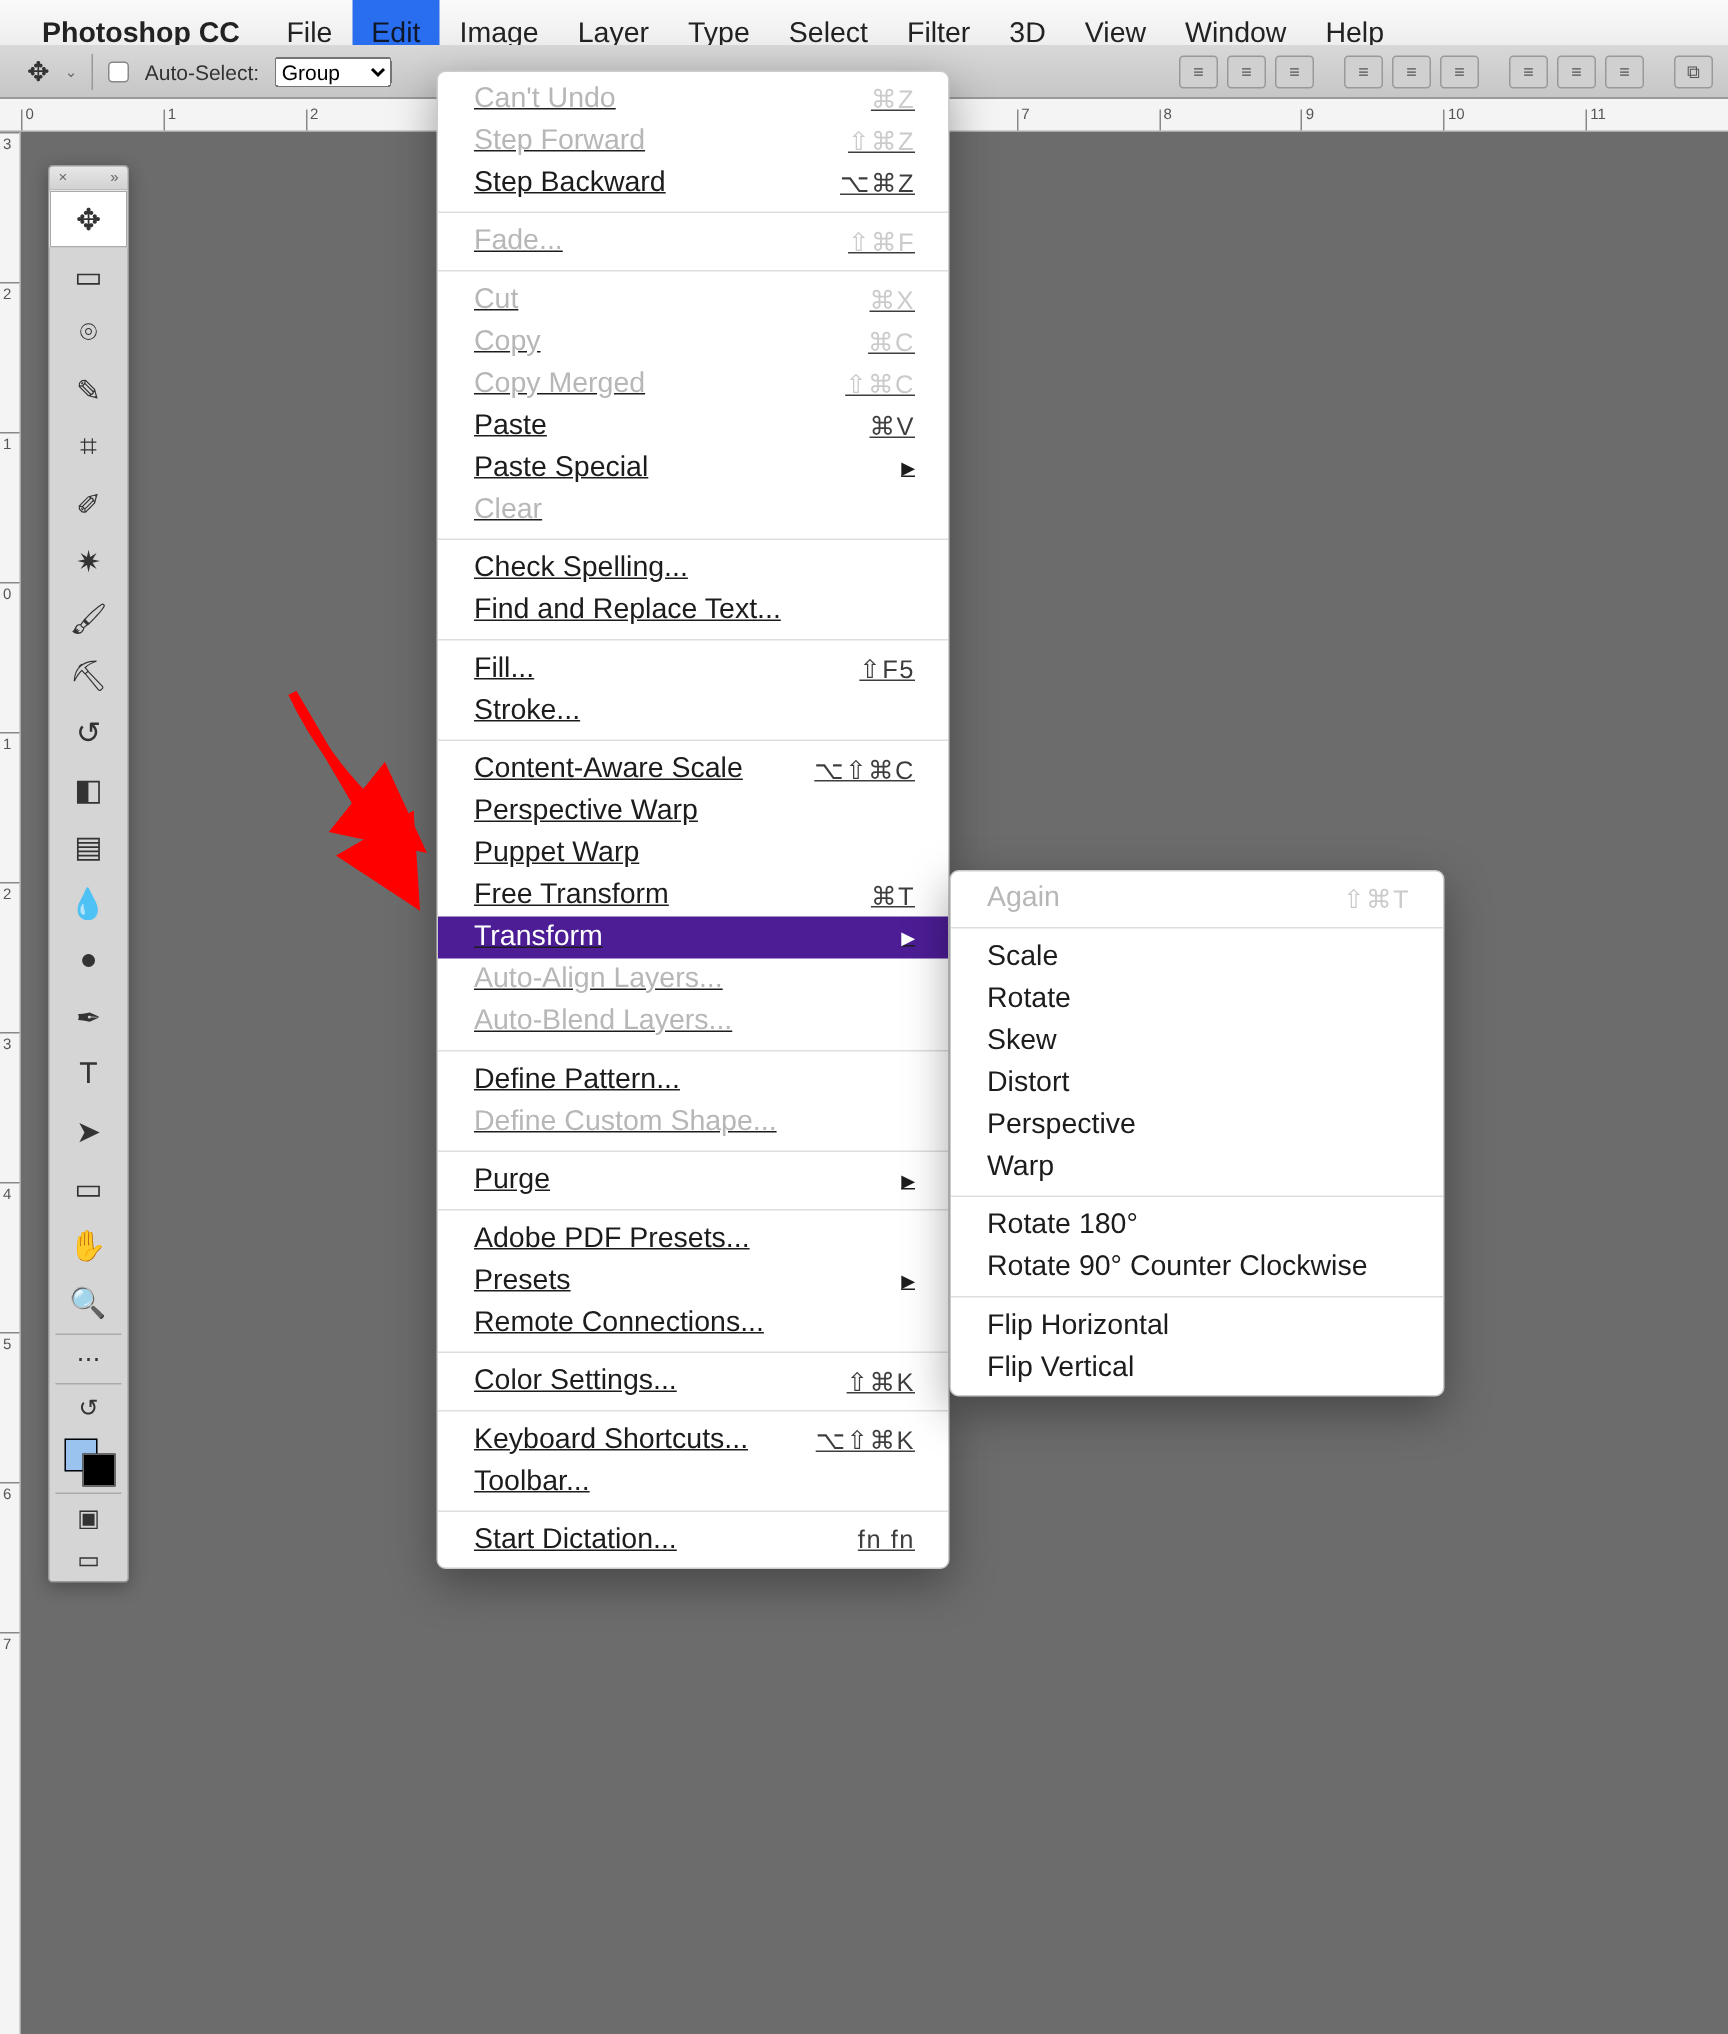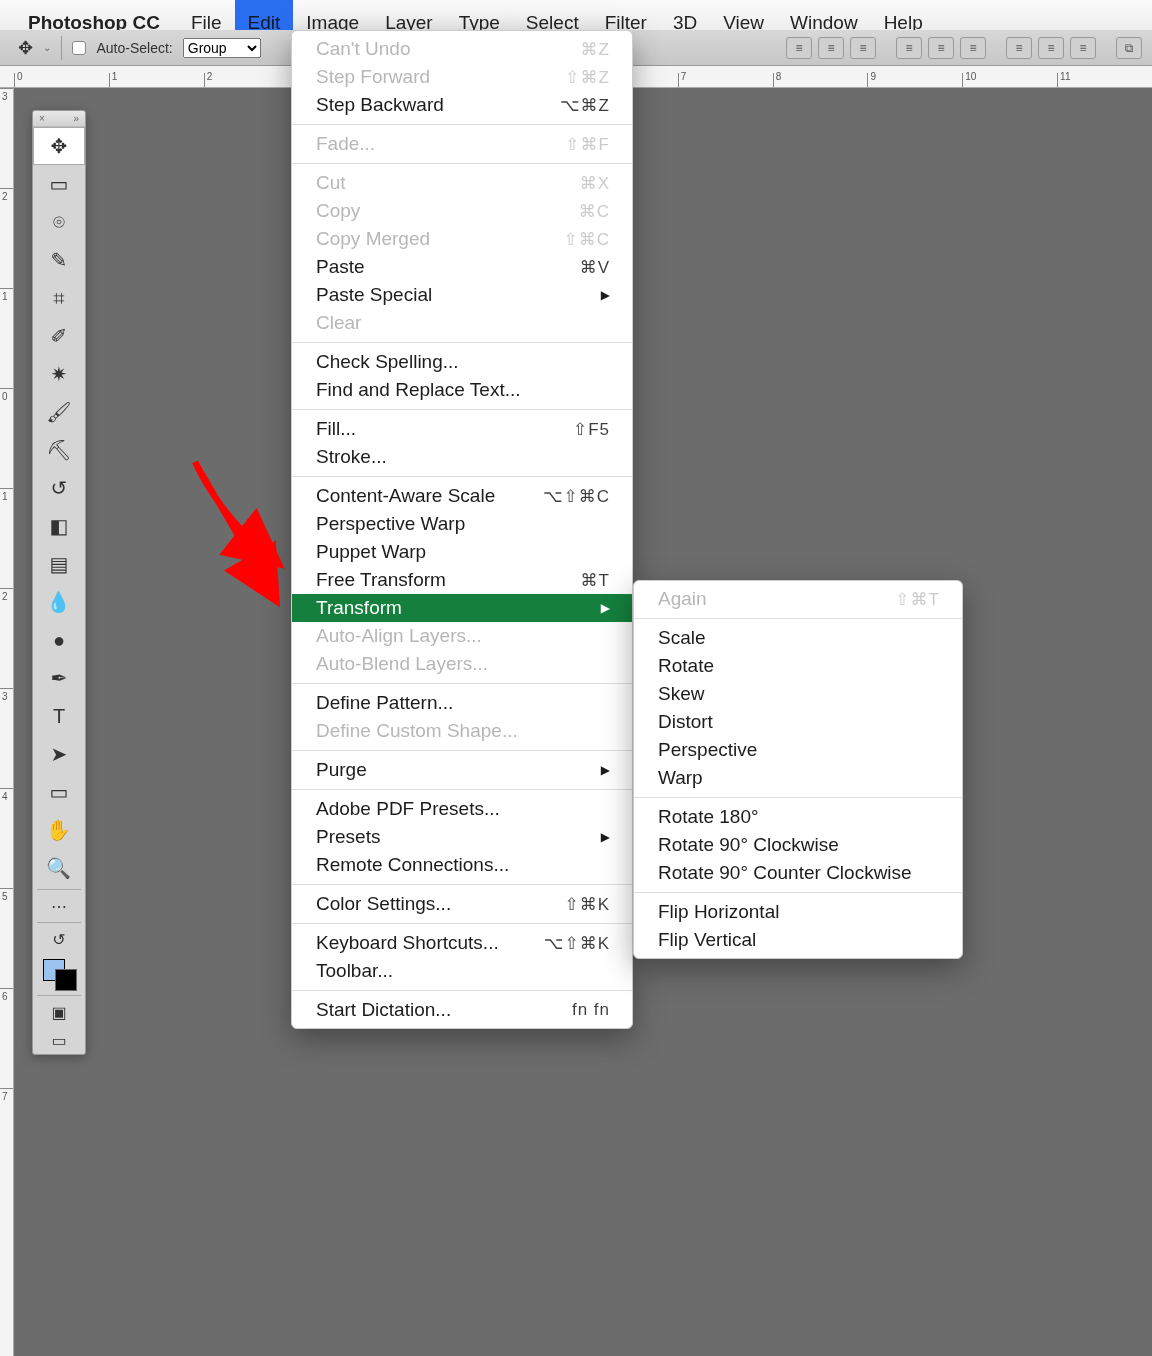--- a/index.html
+++ b/index.html
@@ -32,26 +32,26 @@
   .tools .titlebar { height:16px; background:linear-gradient(#e7e7e7,#d2d2d2); border-bottom:1px solid #bbb; border-top-left-radius:3px; border-top-right-radius:3px; font-size:10px; color:#666; display:flex; align-items:center; justify-content:space-between; padding:0 6px; }
   .tools .tool { width:100%; height:38px; display:flex; align-items:center; justify-content:center; font-size:20px; color:#333; position:relative; }
   .tools .tool.selected { background:#fff; box-shadow:inset 0 0 0 1px #aaa; }
   .tools .tool.small { height:28px; font-size:16px; }
   .tools .sep { height:1px; background:#aaa; margin:2px 4px; }
   .tools .swatches { height:40px; display:flex; align-items:center; justify-content:center; position:relative; }
   .tools .fg { width:22px; height:22px; background:#9ac3ef; border:1px solid #000; position:absolute; left:10px; top:6px; }
   .tools .bg { width:22px; height:22px; background:#000; border:1px solid #666; position:absolute; left:22px; top:16px; }
   
   .menu { position:absolute; background:#fff; border:1px solid #ccc; border-radius:6px; box-shadow:0 10px 30px rgba(0,0,0,.35); font-size:19px; color:#1c1c1c; padding:4px 0; }
-  .menu.edit { left:291px; top:30px; width:342px; }
+  .menu.edit { left:291px; top:47px; width:342px;text-decoration:underline; }
   .menu.sub { left:633px; top:580px; width:330px; }
   .menu .row { height:28px; padding:0 22px 0 24px; display:flex; align-items:center; justify-content:space-between; cursor:default; white-space:nowrap; }
   .menu .row.sep { height:0; border-top:1px solid #dedede; margin:5px 0; padding:0; }
   .menu .row.disabled { color:#b7b7b7; }
-  .menu .row.hl { background:#15803d; color:#fff; }
+  .menu .row.hl { background:#4c1d95; color:#fff; }
   .menu .short { font-size:17px; letter-spacing:1px; color:inherit; opacity:.85; }
   .menu .row.disabled .short { color:#c2c2c2; }
   .menu .arrow { font-size:12px; }
   
   .anno { position:absolute; left:185px; top:452px; width:120px; height:170px; pointer-events:none; }
   .anno svg { width:100%; height:100%; overflow:visible; }
 </style>
 </head>
 <body>
 
@@ -315,23 +315,20 @@
       <span>Perspective</span>
     </div>
     <div class="row">
       <span>Warp</span>
     </div>
     <div class="row sep"></div>
     <div class="row">
       <span>Rotate 180°</span>
     </div>
     <div class="row">
-      <span>Rotate 90° Clockwise</span>
-    </div>
-    <div class="row">
       <span>Rotate 90° Counter Clockwise</span>
     </div>
     <div class="row sep"></div>
     <div class="row">
       <span>Flip Horizontal</span>
     </div>
     <div class="row">
       <span>Flip Vertical</span>
     </div>
   </div>

